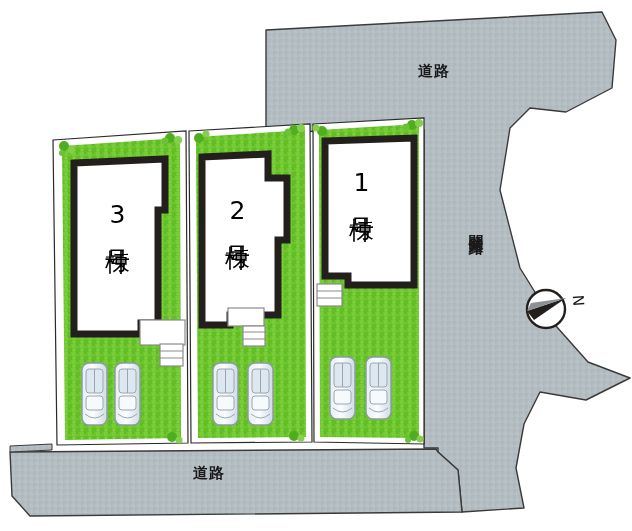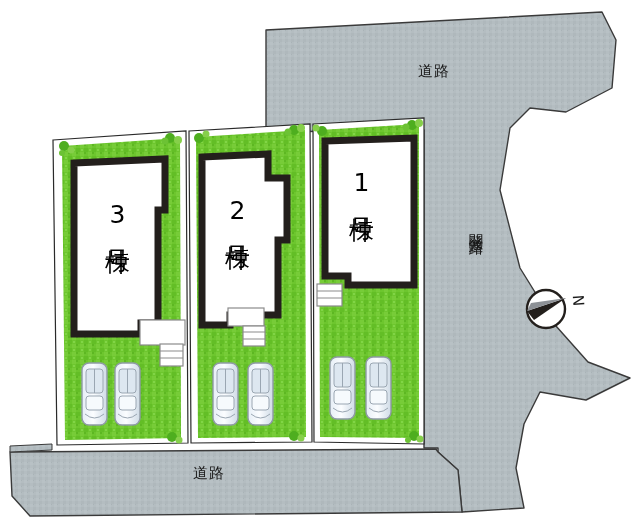--- a/index.html
+++ b/index.html
@@ -17,21 +17,21 @@
   #site-plan {
     position: absolute;
     left: 0; top: 0;
     width: 632px;
     height: 531px;
   }
   .map-label {
     position: absolute;
     font-family: "DejaVu Sans", "Liberation Sans", sans-serif;
     color: #1a1a1a;
-    font-weight: 400;
+    font-weight: 700;
     letter-spacing: 1px;
     white-space: nowrap;
     pointer-events: none;
   }
   .road-label {
     font-size: 15px;
   }
   .road-label-vertical {
     font-size: 15px;
     writing-mode: vertical-rl;

